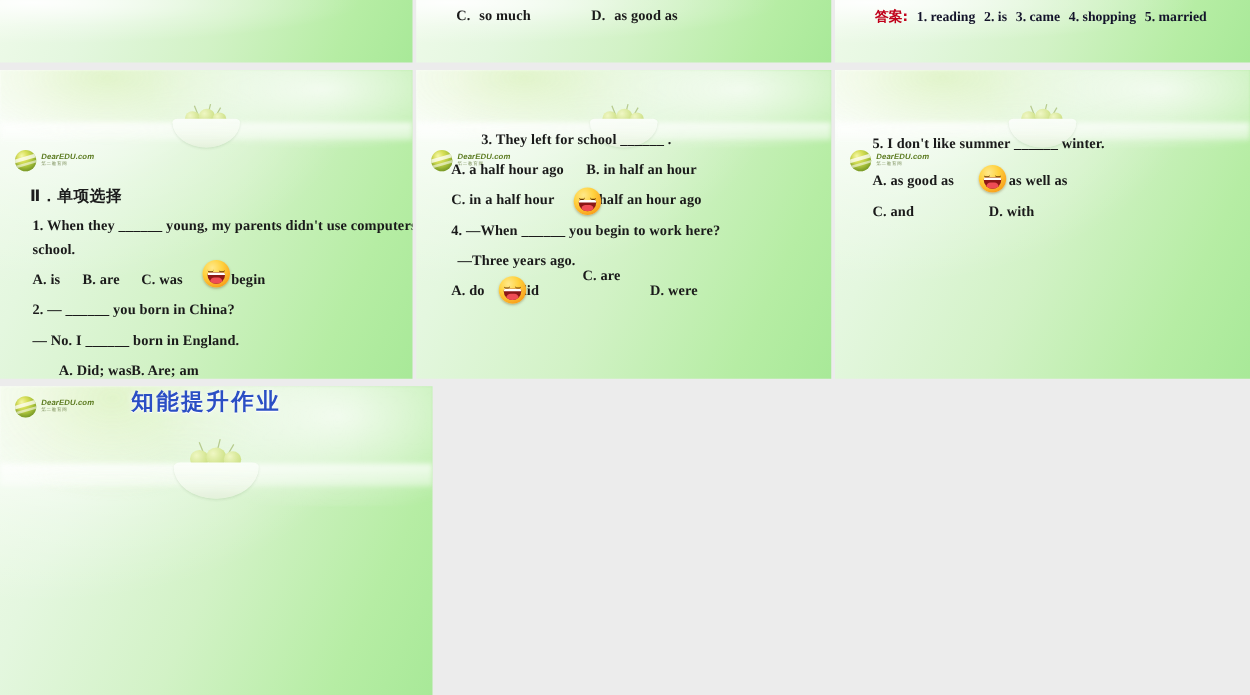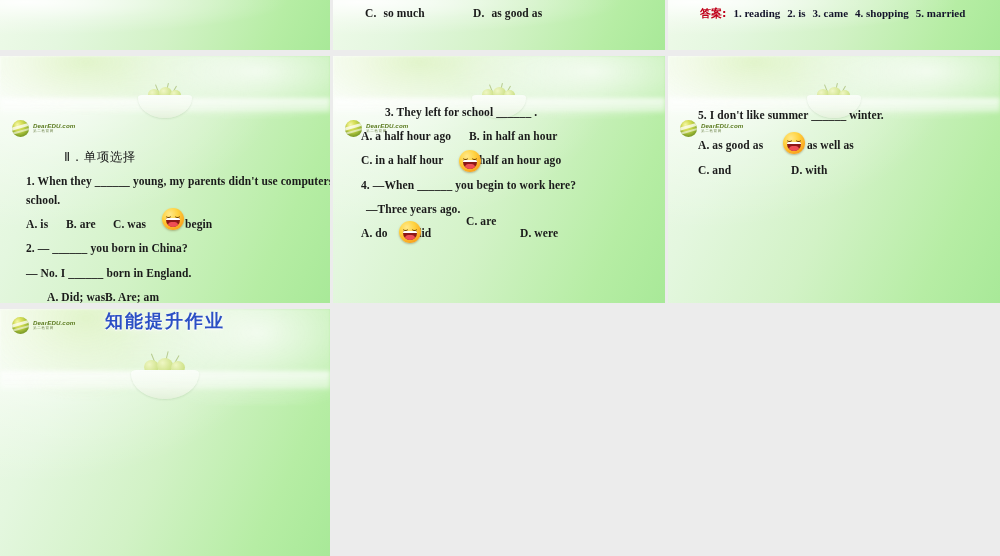--- a/index.html
+++ b/index.html
@@ -85,22 +85,22 @@
     font-family:"Liberation Sans",sans-serif;font-size:3.6px;color:#7c8f5a;
     letter-spacing:.6px;margin-top:1px;
   }
 
   
   .body-text{
     position:absolute;left:0;top:0;width:100%;height:100%;
     color:#1a1a1a;font-weight:bold;
   }
   .line{position:absolute;white-space:nowrap;font-size:11.5px;letter-spacing:.1px;}
-  .sec-title{position:absolute;font-size:12.5px;font-weight:normal;color:#1c1c1c;
-    font-family:"DejaVu Sans",sans-serif;letter-spacing:.5px;margin-left:40px;}
+  .sec-title{position:absolute;font-size:12.5px;font-weight:bold;color:#1c1c1c;
+    font-family:"DejaVu Sans",sans-serif;letter-spacing:.5px;}
   .opt{display:inline-block;}
 
   
   .emoji{
     position:absolute;width:22px;height:22px;border-radius:50%;
     background:radial-gradient(circle at 36% 28%,#ffe98a 0%,#ffd23f 38%,#f9a01b 78%,#e07b09 100%);
     box-shadow:0 1px 2px rgba(90,60,0,.35);
   }
   .emoji .eye{position:absolute;top:6px;width:5px;height:3px;
     border-bottom:1.6px solid #6b3b00;border-radius:0 0 6px 6px;}
@@ -295,21 +295,21 @@
       <div class="line" style="left:123px;top:108px;">D. with</div>
     </div>
 
     <div class="emoji" style="left:115px;top:76px;">
       <span class="eye l"></span>
         <span class="eye r"></span>
         <span class="mouth"></span>
     </div>
   </div>
 
-  <div class="panel" style="left:0;top:309px;width:330px;height:247px;">
+  <div class="panel" style="left:0;top:309px;width:330px;height:247px;padding-left:16px;">
     <div class="photo" style="height:96px;">
       <div class="glow"></div>
       <div class="sill" style="bottom:16px;height:18px;"></div>
       <div class="bowl" style="width:80px;margin-left:-40px;height:48px;bottom:6px;">
         <div class="stem" style="left:30px;top:2px;transform:rotate(-22deg);height:11px;"></div>
         <div class="stem" style="left:40px;top:0;transform:rotate(14deg);height:11px;"></div>
         <div class="stem" style="left:48px;top:3px;transform:rotate(30deg);height:11px;"></div>
         <div class="fruit f1" style="left:19px;top:9px;width:15px;height:14px;"></div>
         <div class="fruit f2" style="left:32px;top:7px;width:16px;height:15px;"></div>
         <div class="fruit f3" style="left:46px;top:10px;width:14px;height:13px;"></div>

